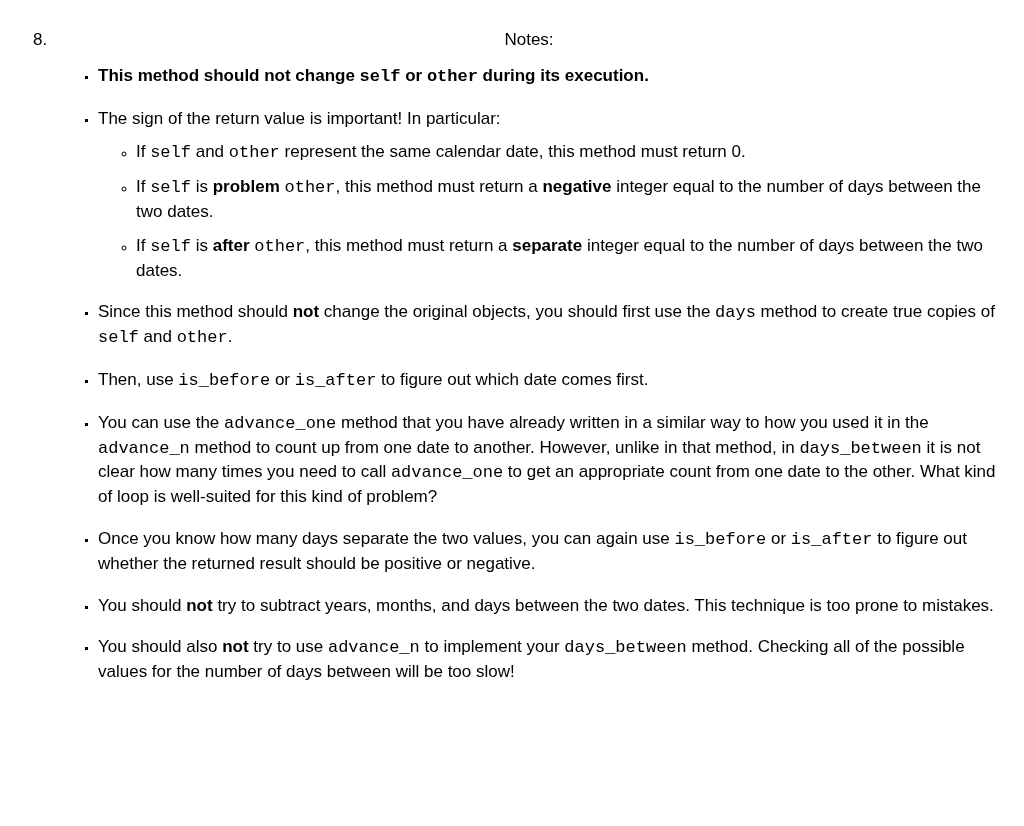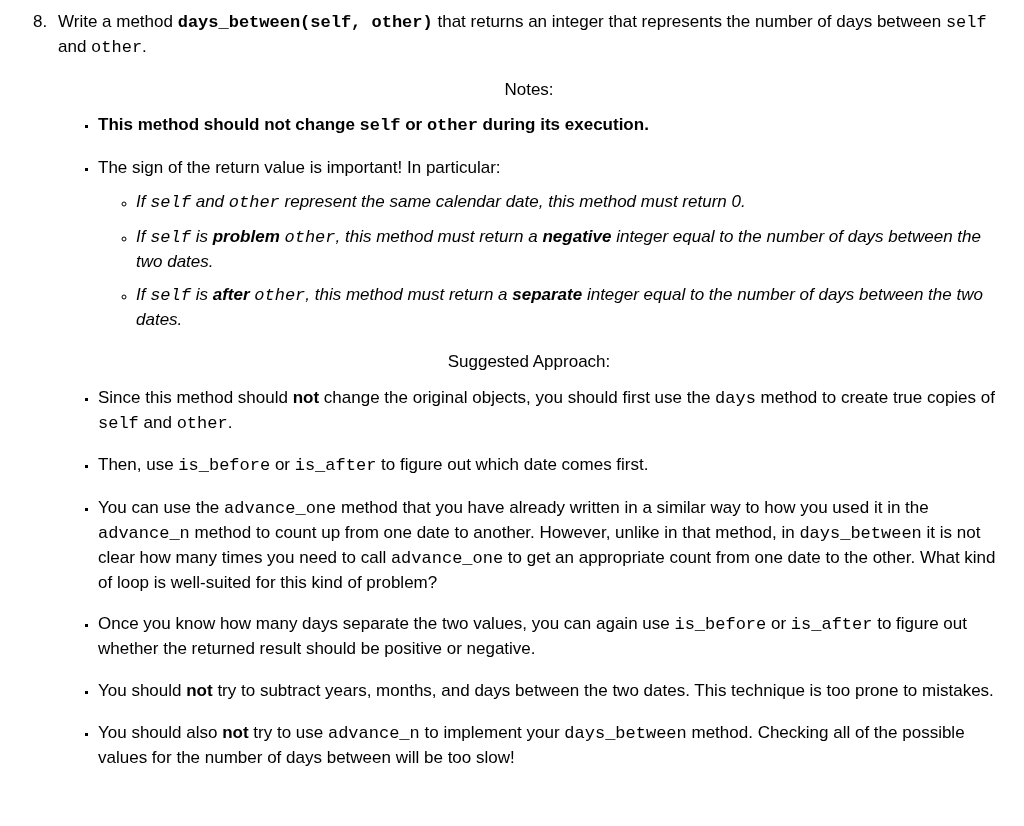--- a/index.html
+++ b/index.html
@@ -27,21 +27,20 @@
   ul.square {
     list-style-type: square;
     padding-left: 40px;
   }
   ul.square > li {
     margin-bottom: 18px;
   }
   ul.circle {
     list-style-type: circle;
     padding-left: 38px;
-    font-style: italic;
   }
   ul.circle > li {
     margin-bottom: 10px;
     margin-top: 10px;
   }
   ul.circle > li::marker {
     font-size: 12px;
   }
   ul.square > li::marker {
     font-size: 10px;
@@ -53,23 +52,20 @@
     margin-top: 18px;
     margin-bottom: 12px;
     text-align: center;
   }
 </style>
 </head>
 <body>
 
 <ol class="num" start="8">
   <li>
-    <div>
-      <span>Write a method </span><span class="code b">days_between(self, other)</span><span> that returns an integer that represents the number of days between </span><span class="code">self</span><span> and </span><span class="code">other</span><span>.</span>
-    </div>
 
     <p class="section-label">Notes:</p>
 
     <ul class="square">
       <li>
         <span class="b">This method should not change </span><span class="code b">self</span><span class="b"> or </span><span class="code b">other</span><span class="b"> during its execution.</span>
       </li>
       <li>
         <span>The sign of the return value is important! In particular:</span>
         <ul class="circle">
@@ -79,21 +75,20 @@
           <li>
             <span>If </span><span class="code">self</span><span> is </span><span class="b">problem</span><span> </span><span class="code">other</span><span>, this method must return a </span><span class="b">negative</span><span> integer equal to the number of days between the two dates.</span>
           </li>
           <li>
             <span>If </span><span class="code">self</span><span> is </span><span class="b">after</span><span> </span><span class="code">other</span><span>, this method must return a </span><span class="b">separate</span><span> integer equal to the number of days between the two dates.</span>
           </li>
         </ul>
       </li>
     </ul>
 
-    <p class="section-label">Suggested Approach:</p>
 
     <ul class="square">
       <li>
         <span>Since this method should </span><span class="b">not</span><span> change the original objects, you should first use the </span><span class="code">days</span><span> method to create true copies of </span><span class="code">self</span><span> and </span><span class="code">other</span><span>.</span>
       </li>
       <li>
         <span>Then, use </span><span class="code">is_before</span><span> or </span><span class="code">is_after</span><span> to figure out which date comes first.</span>
       </li>
       <li>
         <span>You can use the </span><span class="code">advance_one</span><span> method that you have already written in a similar way to how you used it in the </span><span class="code">advance_n</span><span> method to count </span><span class="i">up</span><span> from one date to another. However, unlike in that method, in </span><span class="code">days_between</span><span> it is not clear how many times you need to call </span><span class="code">advance_one</span><span> to get an appropriate count from one date to the other. What kind of loop is well-suited for this kind of problem?</span>

